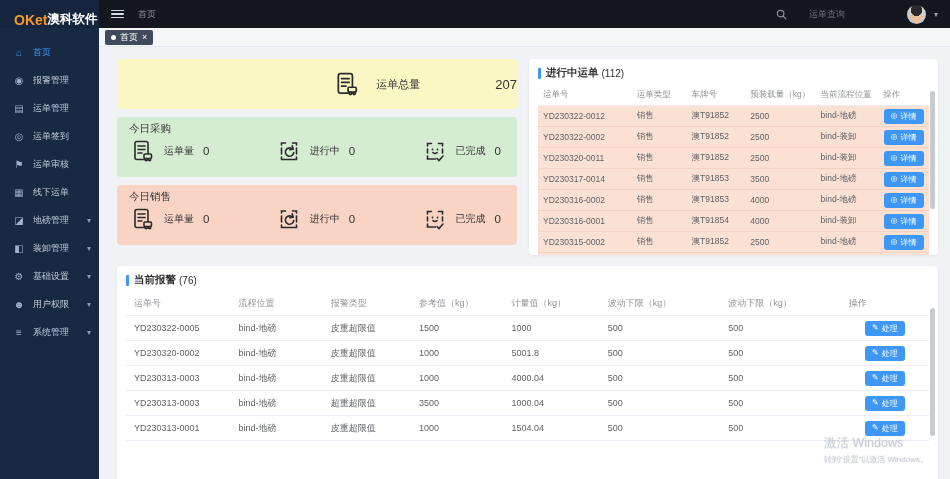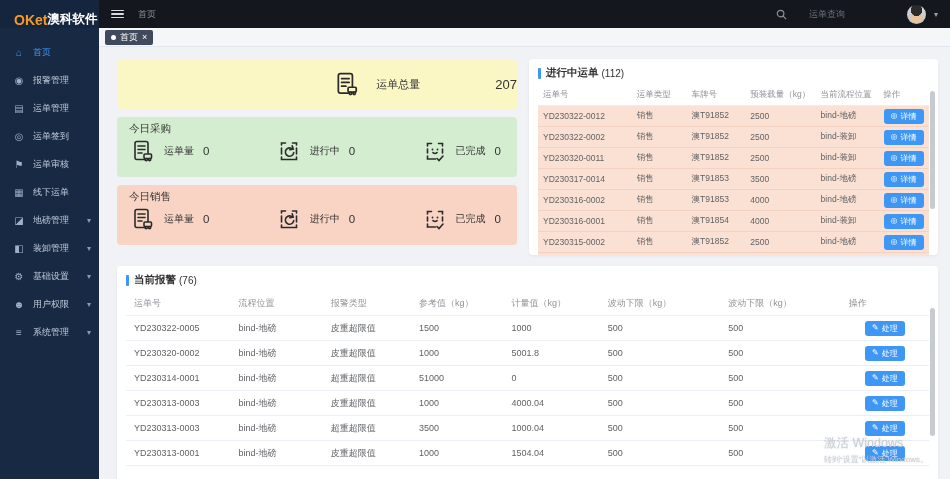--- a/index.html
+++ b/index.html
@@ -438,30 +438,20 @@
                 <td>YD230320-0002</td>
                 <td>bind-地磅</td>
                 <td>皮重超限值</td>
                 <td>1000</td>
                 <td>5001.8</td>
                 <td>500</td>
                 <td>500</td>
                 <td class="op-cell"><button class="op-btn"><span class="op-ic">✎</span>处理</button></td>
               </tr>
               <tr>
-                <td>YD230314-0001</td>
-                <td>bind-地磅</td>
-                <td>超重超限值</td>
-                <td>51000</td>
-                <td>0</td>
-                <td>500</td>
-                <td>500</td>
-                <td class="op-cell"><button class="op-btn"><span class="op-ic">✎</span>处理</button></td>
-              </tr>
-              <tr>
                 <td>YD230313-0003</td>
                 <td>bind-地磅</td>
                 <td>皮重超限值</td>
                 <td>1000</td>
                 <td>4000.04</td>
                 <td>500</td>
                 <td>500</td>
                 <td class="op-cell"><button class="op-btn"><span class="op-ic">✎</span>处理</button></td>
               </tr>
               <tr>

